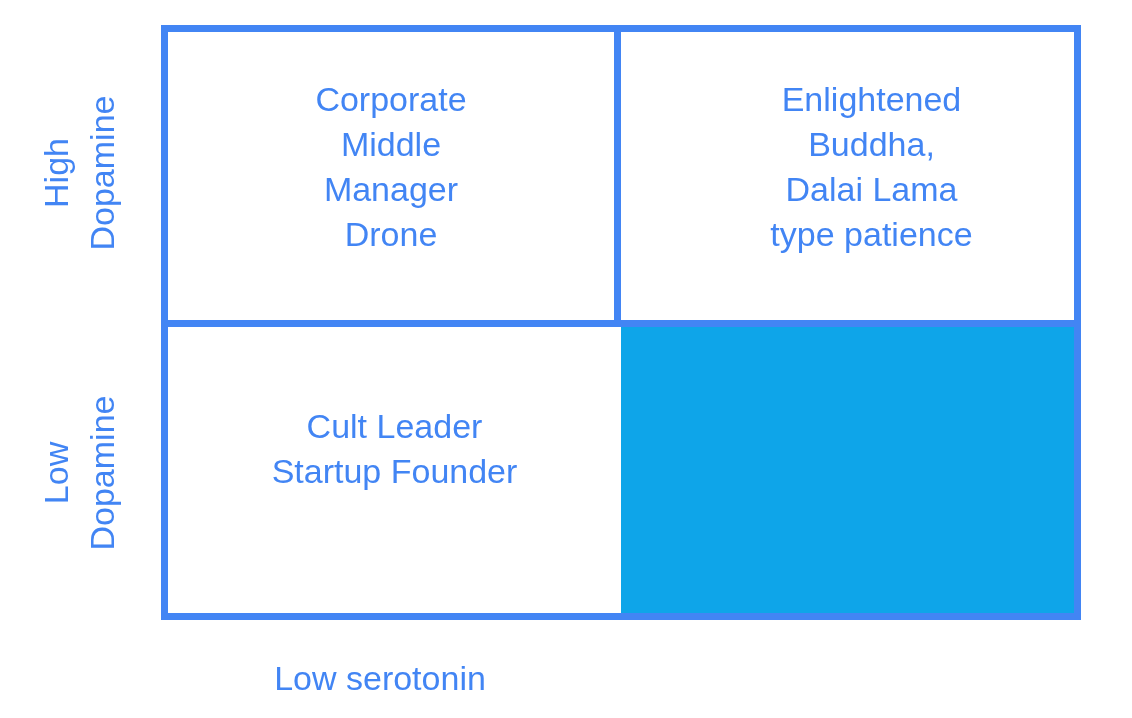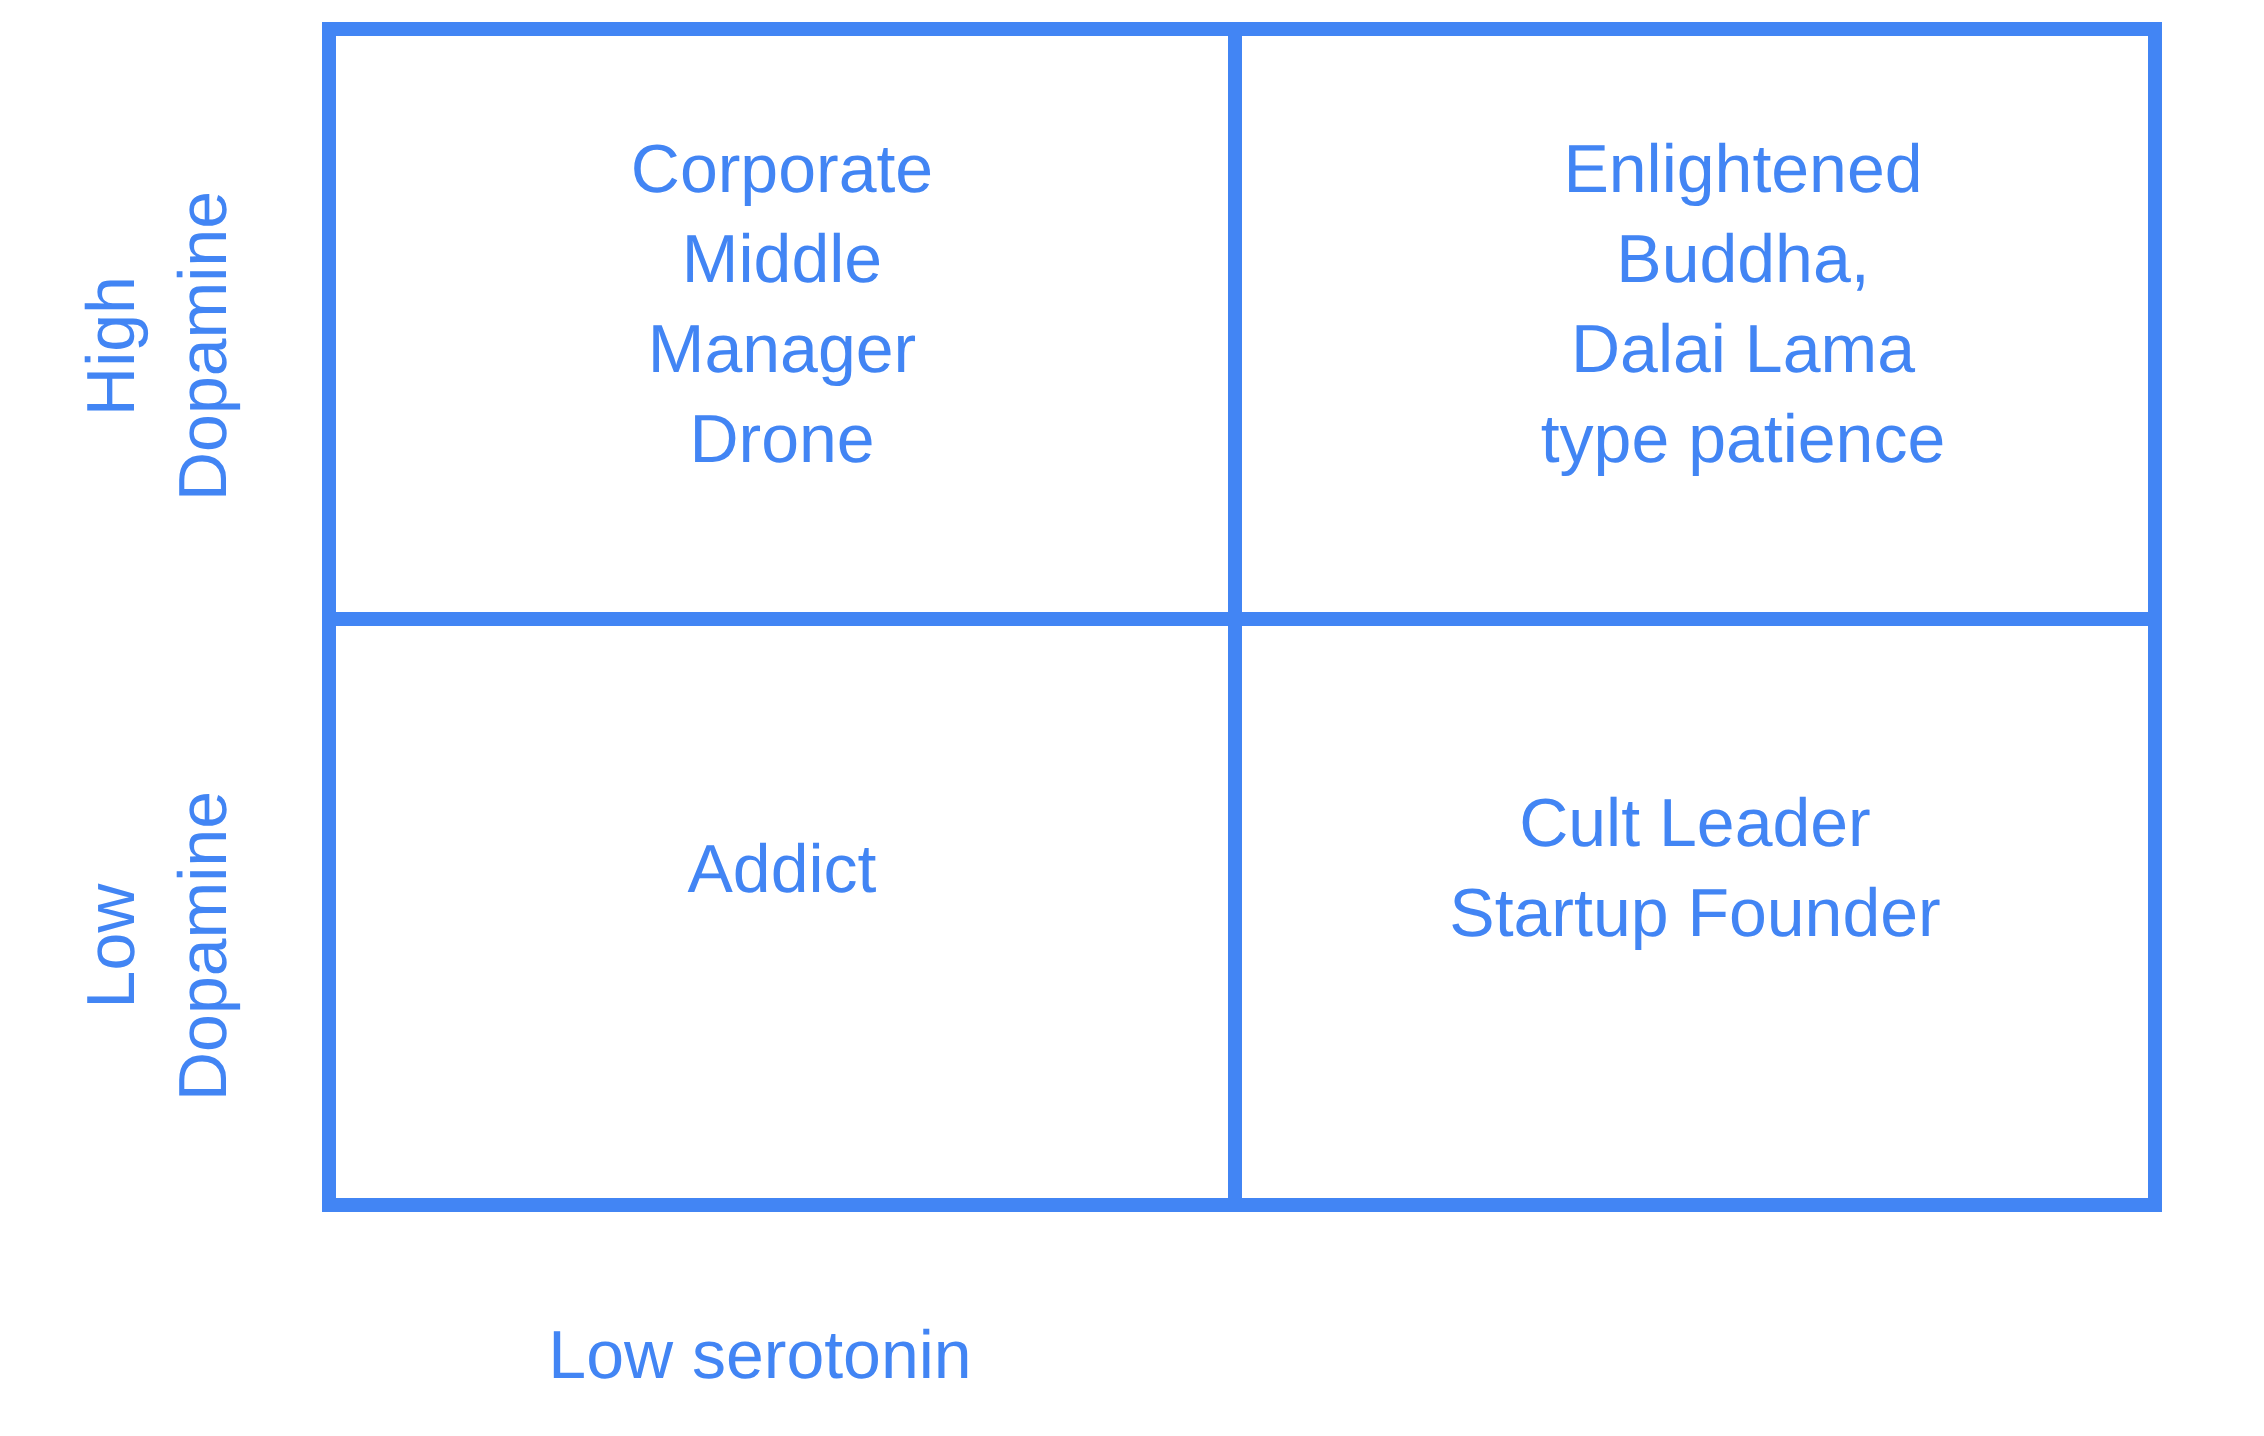--- a/index.html
+++ b/index.html
@@ -42,21 +42,21 @@
   }
   #y-low-stack {
     left: -71px;
     top: 425px;
   }
 
   
   #matrix-grid {
     position: absolute;
     left: 161px;
-    top: 11px;
+    top: 25px;
     width: 920px;
     height: 595px;
     box-sizing: border-box;
     display: grid;
     grid-template-columns: 1fr 1fr;
     grid-template-rows: 295px 1fr;
     border: 7px solid #4285f4;
     background: #0ea5e9;
   }
   .quadrant {
@@ -128,23 +128,20 @@
 Drone</div>
     </div>
 
     <div class="quadrant" id="q-top-right">
       <div class="quadrant-text">Enlightened
 Buddha,
 Dalai Lama
 type patience</div>
     </div>
 
-    <div class="quadrant" id="q-bottom-left">
-      <div class="quadrant-text">Addict</div>
-    </div>
 
     <div class="quadrant" id="q-bottom-right">
       <div class="quadrant-text">Cult Leader
 Startup Founder</div>
     </div>
 
   </div>
 
   <div class="x-axis-label" id="x-low">Low serotonin</div>
 

